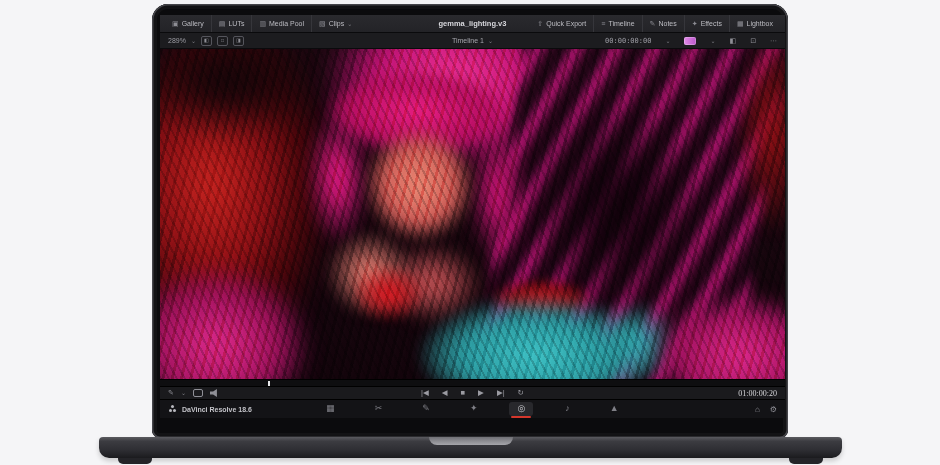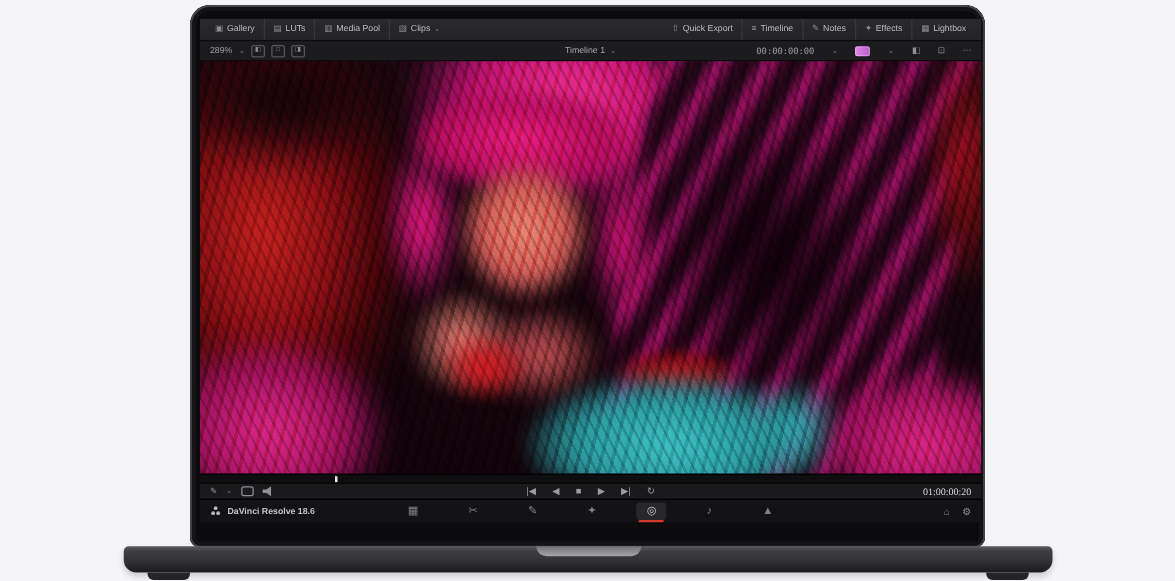--- a/index.html
+++ b/index.html
@@ -90,20 +90,21 @@
           <span class="glyph">▥</span>
           <span>Media Pool</span>
         </div>
         <div class="tab">
           <span class="glyph">▧</span>
           <span>Clips</span>
           <span class="chev">⌄</span>
         </div>
       </div>
 
+      <div class="title">gemma_lighting.v3</div>
 
       <div class="tabgroup" style="margin-left:auto;">
         <div class="tab">
           <span class="glyph">⇧</span>
           <span>Quick Export</span>
         </div>
         <div class="tab">
           <span class="glyph">≡</span>
           <span>Timeline</span>
         </div>

